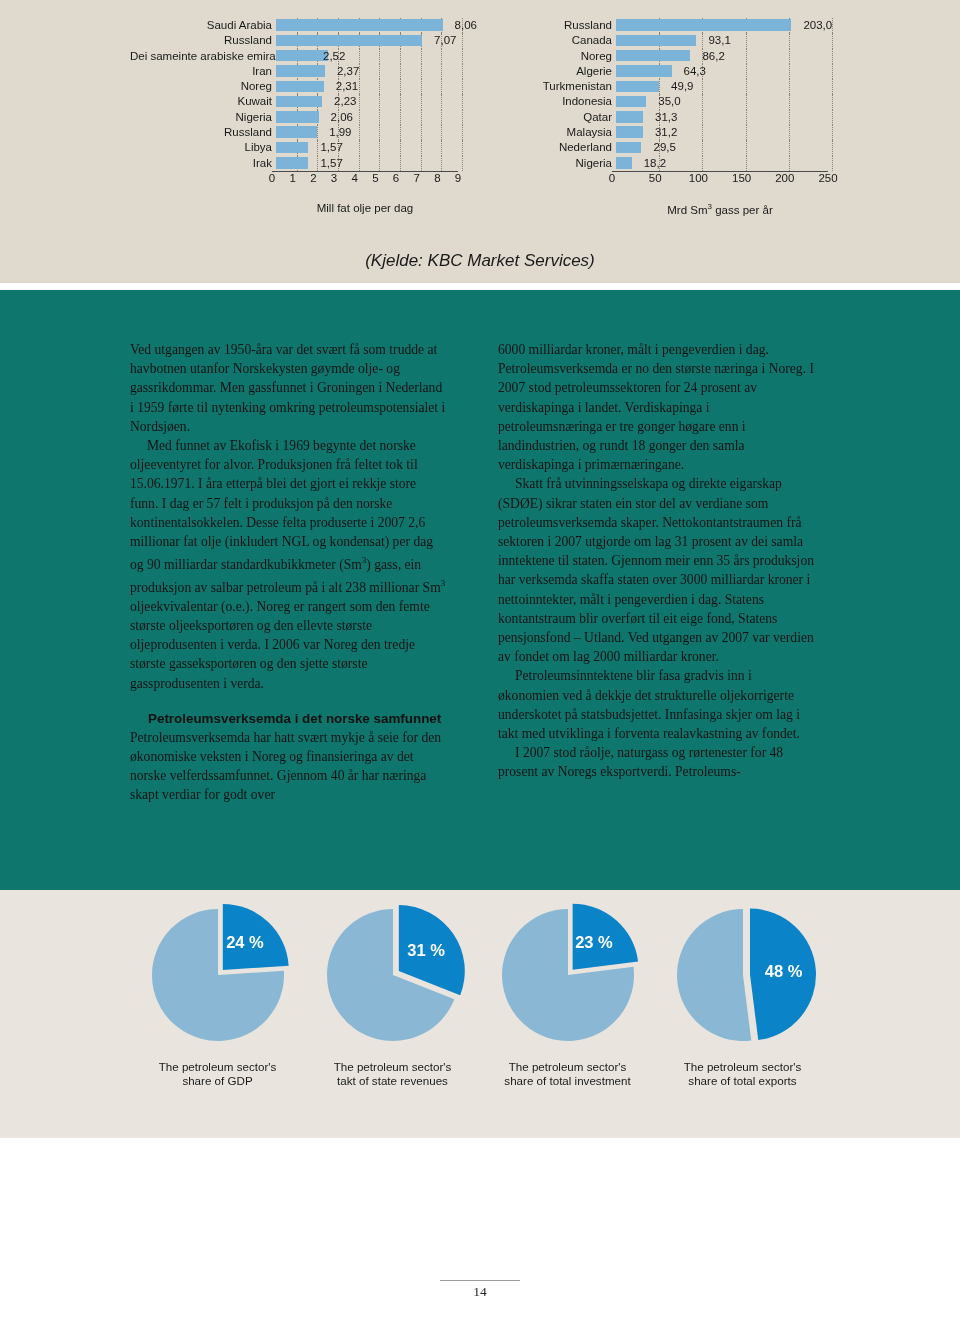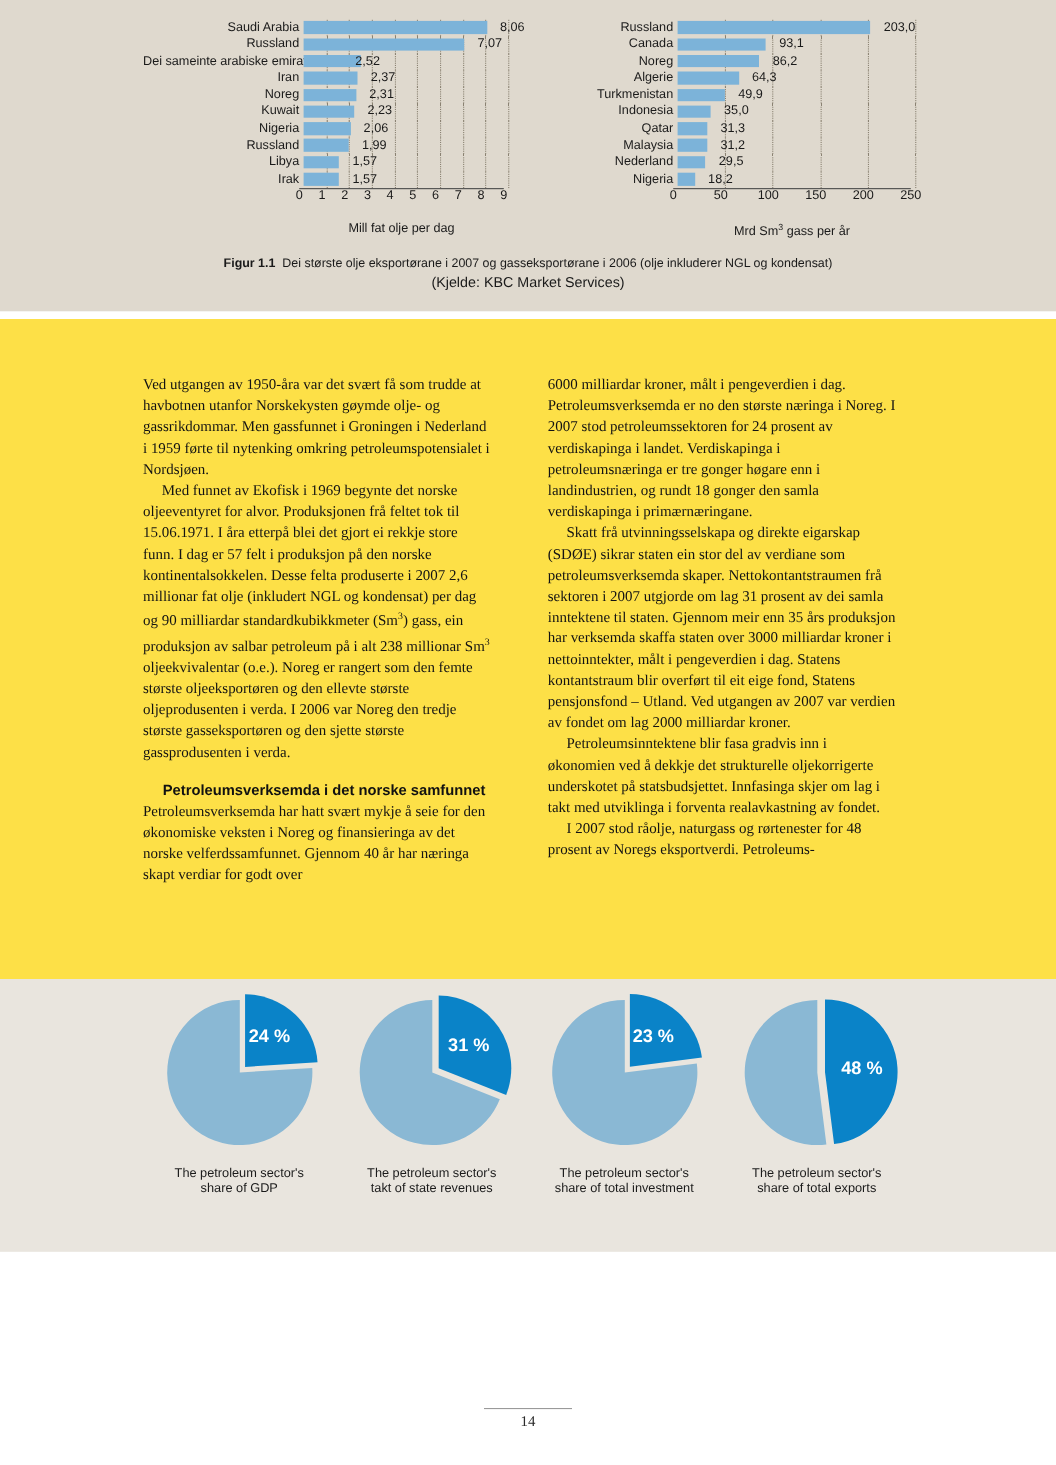--- a/index.html
+++ b/index.html
@@ -73,26 +73,26 @@
   }
   .axis-title sup{font-size:8px;vertical-align:super;}
 
   .fig-caption{
     position:absolute;left:0;width:960px;text-align:center;
     font-family:"Liberation Sans", sans-serif;
     color:#1a1a1a;
   }
   .fig-caption .cap-line1{font-size:11.3px;}
   .fig-caption .cap-line1 b{font-weight:bold;}
-  .fig-caption .cap-line2{font-size:13px;margin-top:3px;}
+  .fig-caption .cap-line2{font-size:17px;font-style:italic;margin-top:17px;}
 
   
   #text-block{
     position:absolute;left:0;top:290px;width:960px;height:600px;
-    background:#fde047;
+    background:#0f766e;
   }
   .col{
     position:absolute;top:50px;width:316px;
     font-family:"Liberation Serif", serif;
     font-size:13.6px;line-height:19.2px;color:#131313;
     text-align:left;
   }
   #col-left{left:130px;}
   #col-right{left:498px;}
   .col p{margin:0;}
@@ -464,24 +464,20 @@
           <div class="axis-tick" style="left: 86.4px;">100</div>
           <div class="axis-tick" style="left: 129.6px;">150</div>
           <div class="axis-tick" style="left: 172.8px;">200</div>
           <div class="axis-tick" style="left: 216px;">250</div>
         </div>
       <div class="axis-title" style="margin-left: 112px; width: 216px; margin-top: 15px;"><span>Mrd Sm</span><sup>3</sup><span> gass per år</span></div>
     </div>
   </div>
 
   <div class="fig-caption" style="top:234px;">
-    <div class="cap-line1">
-      <b>Figur 1.1</b>&nbsp;
-      <span>Dei største olje eksportørane i 2007 og gasseksportørane i 2006 (olje inkluderer NGL og kondensat)</span>
-    </div>
     <div class="cap-line2">(Kjelde: KBC Market Services)</div>
   </div>
 </div>
 
 <div id="text-block">
 
   <div class="col" id="col-left">
     <p>Ved utgangen av 1950-åra var det svært få som trudde at havbotnen utanfor Norskekysten gøymde olje- og gassrikdommar. Men gassfunnet i Groningen i Nederland i 1959 førte til nytenking omkring petroleumspotensialet i Nordsjøen.</p>
     <p class="indent"><span>Med funnet av Ekofisk i 1969 begynte det norske oljeeventyret for alvor. Produksjonen frå feltet tok til 15.06.1971. I åra etterpå blei det gjort ei rekkje store funn. I dag er 57 felt i produksjon på den norske kontinentalsokkelen. Desse felta produserte i 2007 2,6 millionar fat olje (inkludert NGL og kondensat) per dag og 90 milliardar standardkubikkmeter (Sm</span><sup>3</sup><span>) gass, ein produksjon av salbar petroleum på i alt 238 millionar Sm</span><sup>3</sup><span> oljeekvivalentar (o.e.). Noreg er rangert som den femte største oljeeksportøren og den ellevte største oljeprodusenten i verda. I 2006 var Noreg den tredje største gasseksportøren og den sjette største gassprodusenten i verda.</span></p>
     <h3>Petroleumsverksemda i det norske samfunnet</h3>

